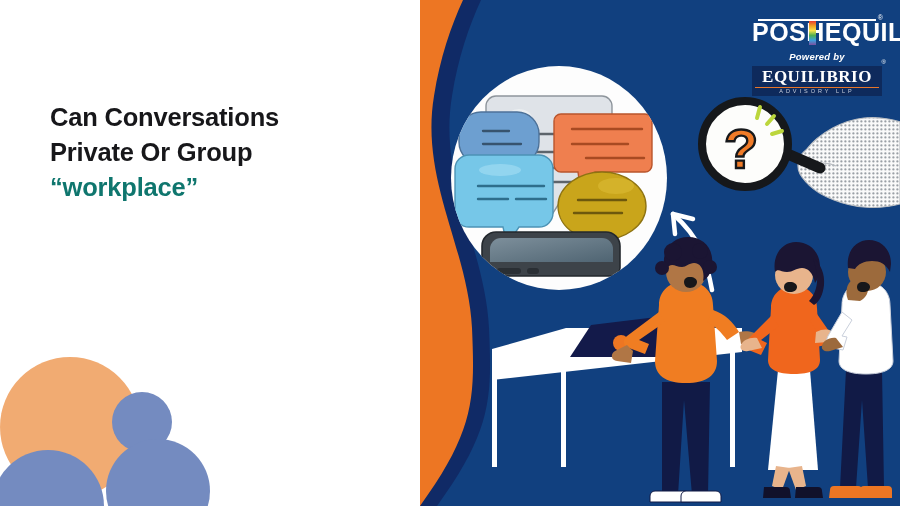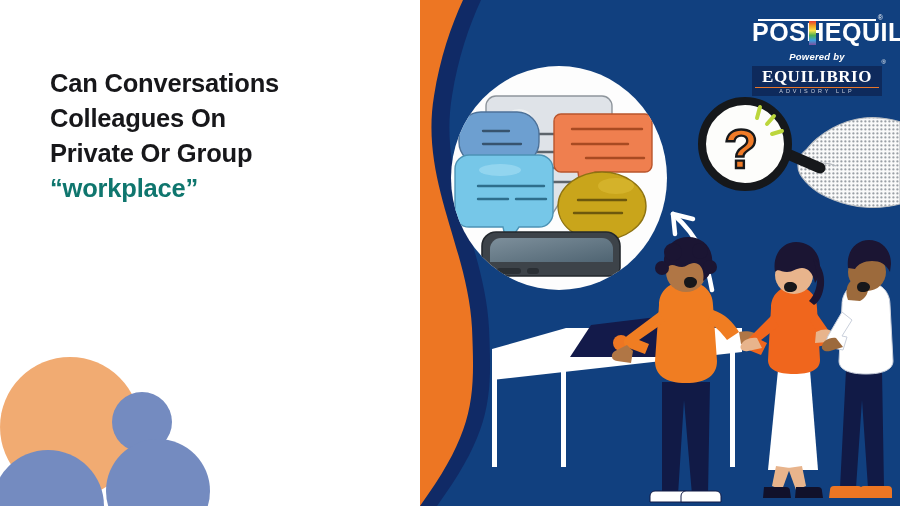--- a/index.html
+++ b/index.html
@@ -66,23 +66,22 @@
              L420,506 C475,430 475,398 472,328
              C468,248 420,180 434,96
              C440,58 451,26 463,0 Z" fill="#ed7623"></path>
   </svg>
 
   <svg id="left-panel" viewBox="0 0 420 506" preserveAspectRatio="none" style="z-index:2;">
     <path d="M0,0 L409,0 C397,26 386,58 380,95 C365,180 413,250 417,330
              C420,400 420,430 365,506 L0,506 Z" fill="#ffffff"></path>
   </svg>
 
-  <div id="headline" style="z-index:5;">
+  <div id="headline" style="z-index:5;margin-top:34px;">
     <span class="ln">Can Conversations</span>
-    <span class="ln">Colleagues On</span>
     <span class="ln">Private Or Group</span>
     <span class="ln hl">“workplace”</span>
   </div>
 
   <svg id="deco" viewBox="0 0 240 200">
     <g opacity="0.72">
       <circle cx="70" cy="121" r="70" fill="#ec8b3c"></circle>
       <circle cx="142" cy="116" r="30" fill="#3f5fa8"></circle>
       <circle cx="158" cy="185" r="52" fill="#3f5fa8"></circle>
       <circle cx="48" cy="200" r="56" fill="#3f5fa8"></circle>

